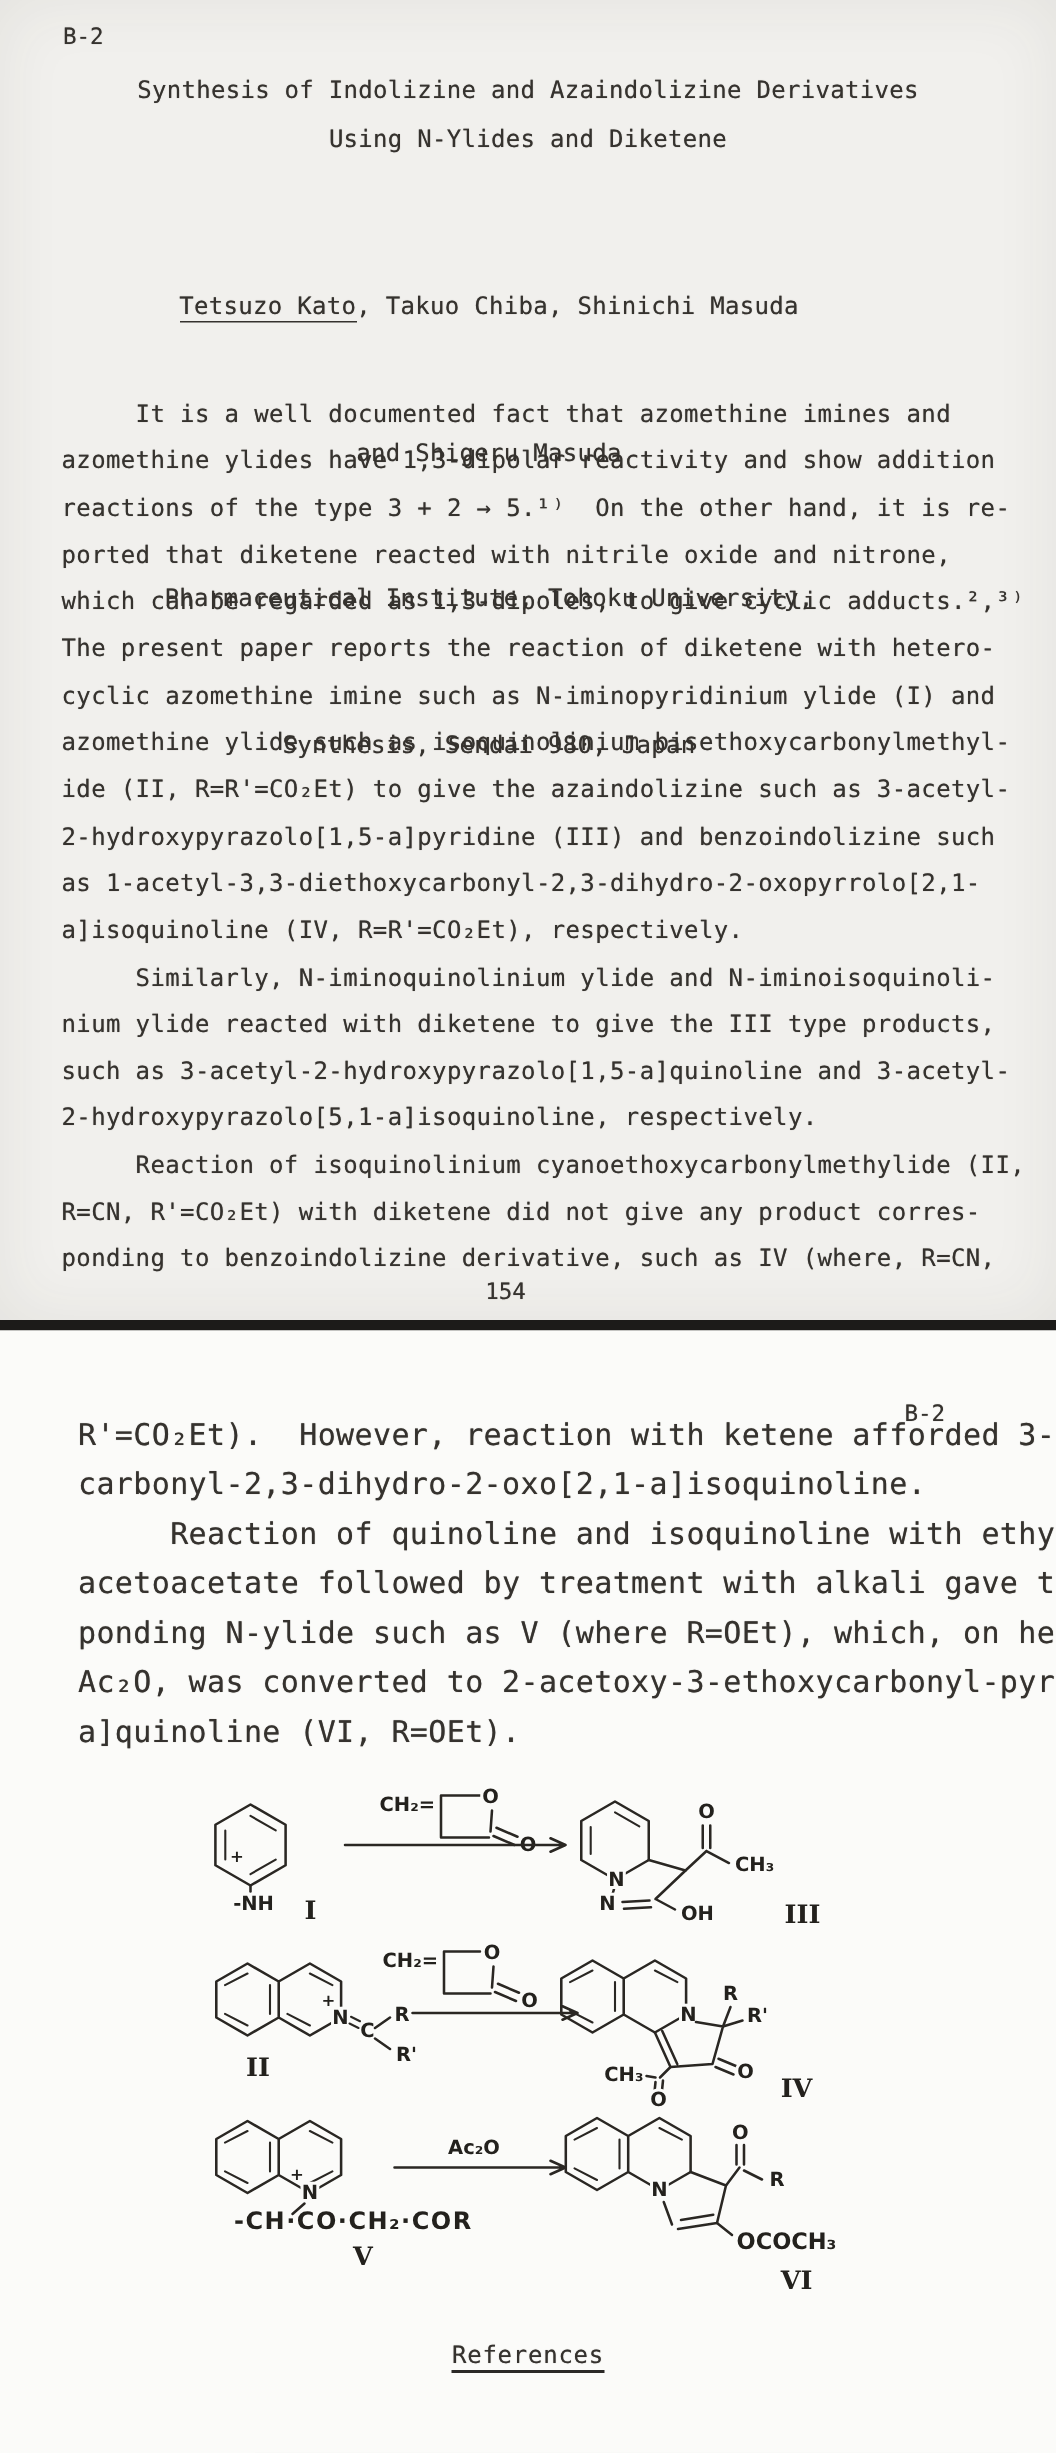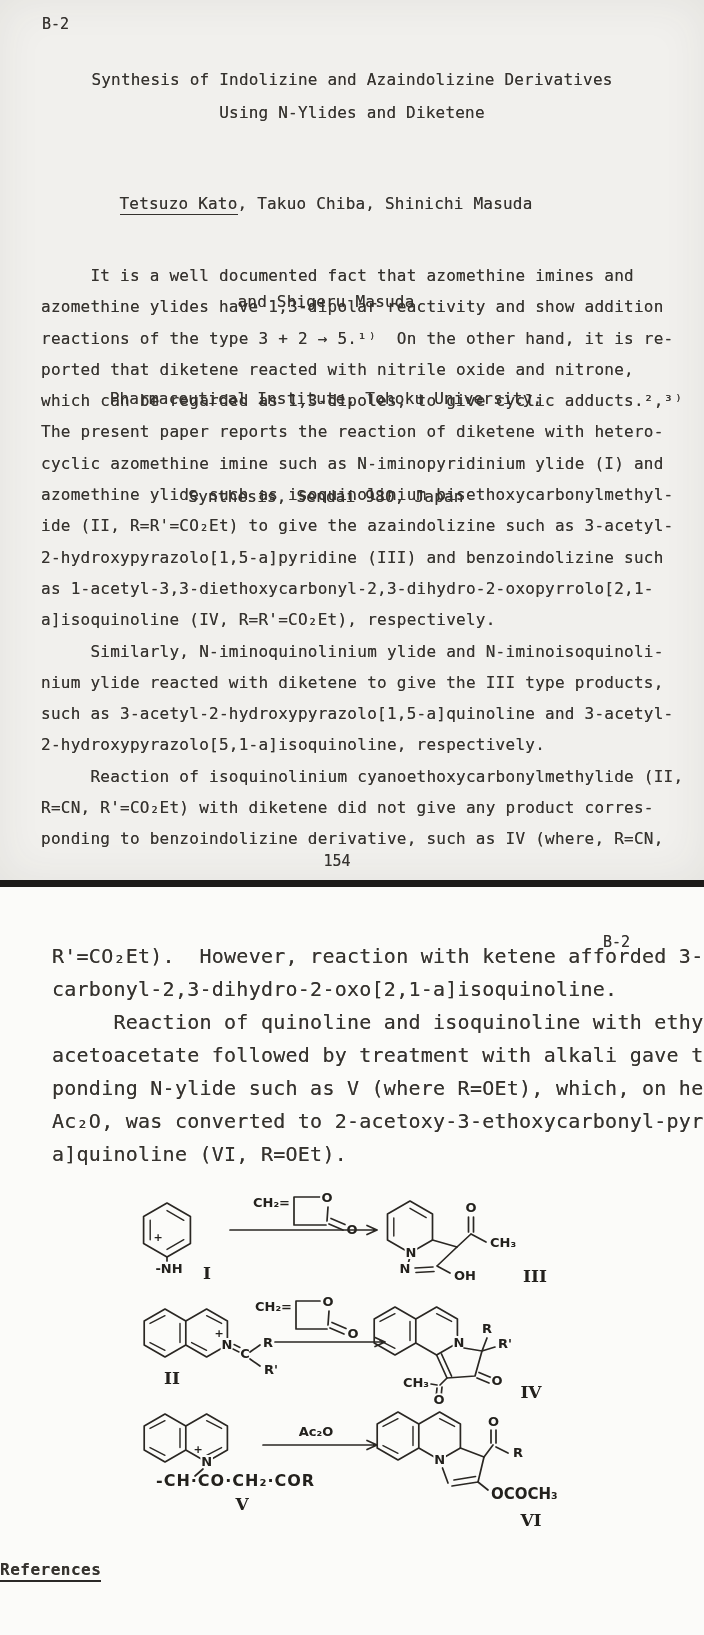--- a/index.html
+++ b/index.html
@@ -8,32 +8,32 @@
     font-family:"DejaVu Sans Mono","DejaVu Sans",monospace;
     color:#35322e;overflow:hidden;
   }
   .page1{position:absolute;left:0;top:0;width:704px;height:880px;background:#f1f0ed;
          box-shadow:inset 0 0 45px rgba(60,55,45,.07);}
   .divider{position:absolute;left:0;top:880px;width:704px;height:7px;background:#1c1b19;}
   .page2{position:absolute;left:0;top:887px;width:704px;height:748px;background:#fbfbf9;}
   .ink{text-shadow:0 0 .5px rgba(50,46,40,.65);}
   .code1{position:absolute;top:15px;left:42px;font-size:15px;}
   .code2{position:absolute;top:933px;left:603px;font-size:15px;}
-  .title{position:absolute;top:64px;left:0;width:704px;text-align:center;
+  .title{position:absolute;top:44px;left:0;width:704px;text-align:center;
          font-size:16px;line-height:32.5px;white-space:pre;letter-spacing:.2px;}
   .authors{position:absolute;top:123px;left:0;width:652px;text-align:center;
            font-size:16px;line-height:32.5px;white-space:pre;letter-spacing:.2px;}
   .uline{border-bottom:1.6px solid #35322e;padding-bottom:1px;}
   .bodytext{position:absolute;left:41px;top:260px;font-size:16px;line-height:31.3px;
             white-space:pre;letter-spacing:.25px;}
   .p2body{position:absolute;left:52px;top:940px;font-size:20px;line-height:33px;
           white-space:pre;letter-spacing:.25px;}
   .pageno{position:absolute;top:852px;left:0;width:674px;text-align:center;font-size:15px;}
-  .refs{position:absolute;top:1560px;left:0;width:704px;
-        font-size:16px;font-weight:bold;letter-spacing:.5px;}
+  .refs{position:absolute;top:1560px;left:0;width:704px;text-align:center;
+        font-size:16px;font-weight:normal;letter-spacing:.5px;}
   .refs span{border-bottom:2px solid #2b2927;padding-bottom:1px;}
   .scheme{position:absolute;}
   .s1{left:90px;top:1185px;}
   .s2{left:90px;top:1295px;}
   .s3{left:90px;top:1405px;}
   .bond{stroke:#2a2723;stroke-width:1.7;fill:none;stroke-linecap:round;stroke-linejoin:round;}
   .thin{stroke:#2a2723;stroke-width:1.4;fill:none;stroke-linecap:round;}
   svg text{fill:#23211d;font-family:"DejaVu Sans",sans-serif;font-weight:bold;}
   .atom{font-size:13px;paint-order:stroke;stroke:#fbfbf9;stroke-width:4px;}
   .lbl{font-size:13px;}

